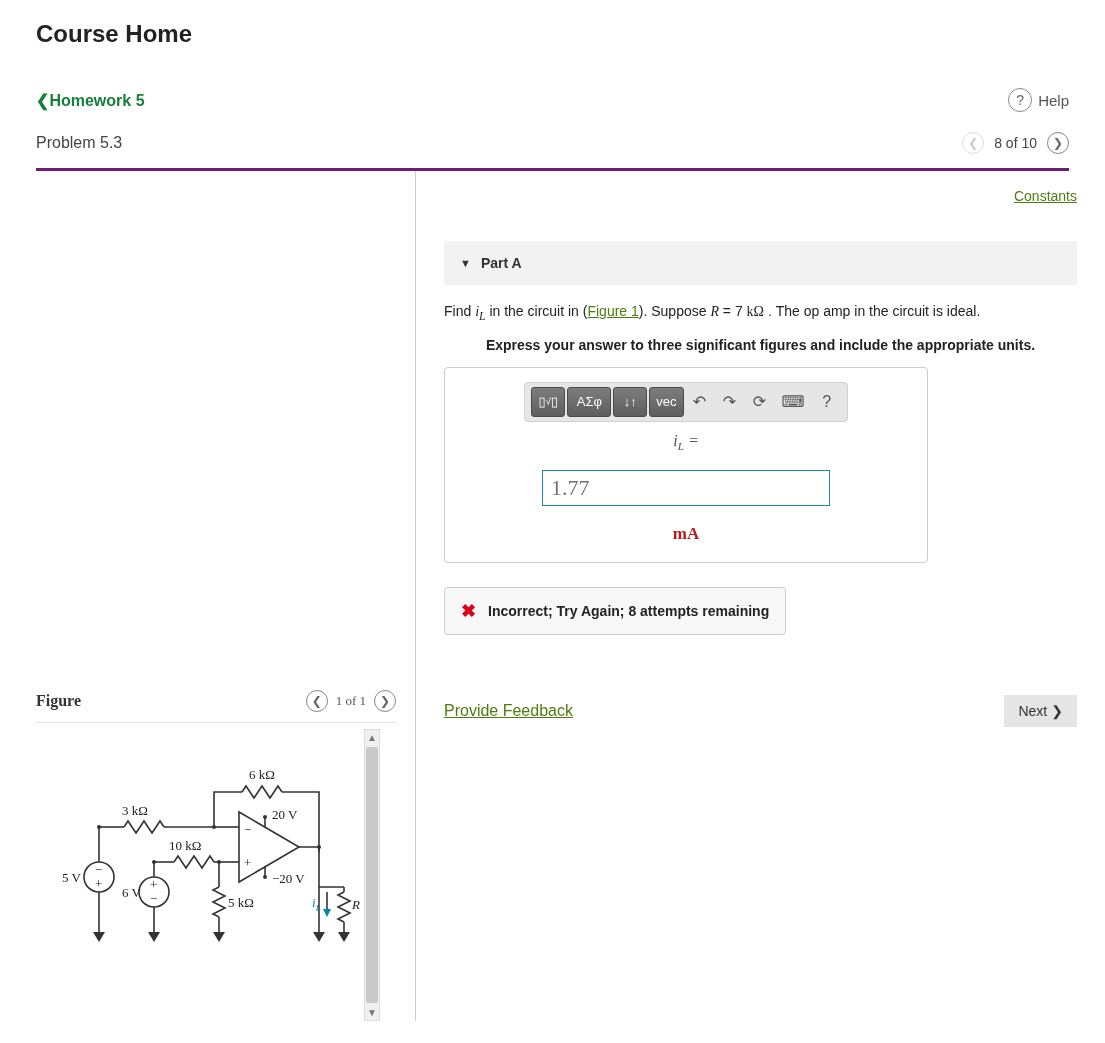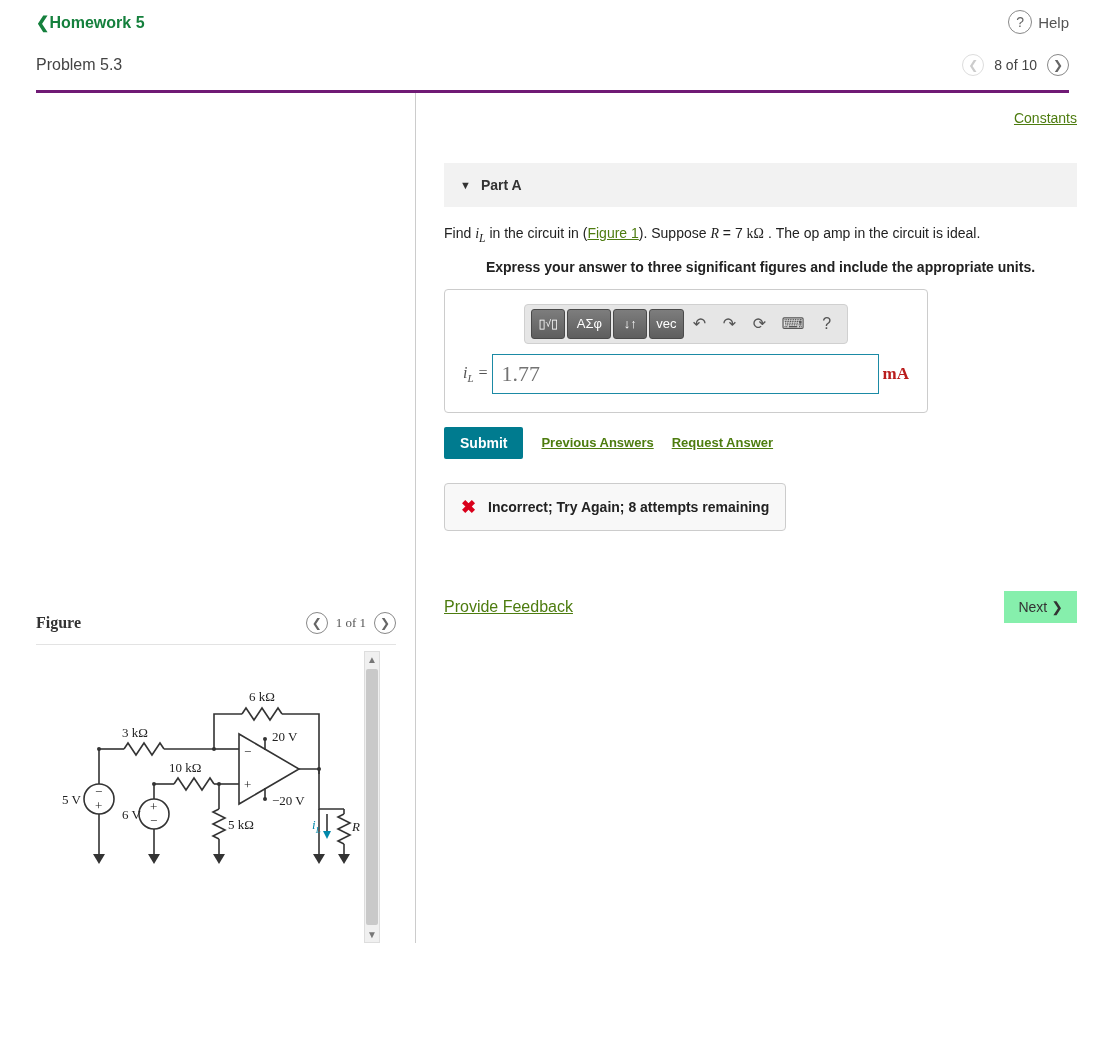--- a/index.html
+++ b/index.html
@@ -54,21 +54,21 @@
   .tb-btn {
     display:inline-flex; align-items:center; justify-content:center;
     min-width:34px; height:30px; padding:0 6px;
     font-size:13px; color:#fff; cursor:pointer; border-radius:3px;
     background: linear-gradient(#7d7d7d,#5e5e5e);
     border:1px solid #4a4a4a;
   }
   .tb-btn.light { background: transparent; border:none; color:#555; font-size:16px; min-width:28px;}
   .tb-btn.wide { min-width:44px; }
 
-  .input-row { display:flex; align-items:center; gap:4px; }
+  .input-row { display:flex; align-items:center; gap:18px;flex-direction:column; }
   .lhs { font-style: italic; font-family:'Times New Roman',serif; font-size:16px; color:#555;}
   .lhs sub { font-size: 11px; font-style:italic;}
   .answer-input {
     flex:1; height:40px; border:1px solid #1b8aa5; padding:4px 8px;
     font-size:22px; font-family:'Times New Roman',serif; color:#737373;
     outline:none;
   }
   .unit { font-family:'Times New Roman',serif; font-size:17px; color:#b91c1c; font-weight:bold;}
 
   .action-row { display:flex; align-items:center; gap:18px; margin-top:14px;}
@@ -81,21 +81,21 @@
   .feedback-box {
     display:inline-flex; align-items:center; gap:12px;
     border:1px solid #ccc; border-radius:4px; background:#f8f8f8;
     padding:12px 16px; margin-top:24px;
     font-size:14px; font-weight:bold; color:#222;
   }
   .x-icon { color:#d9001b; font-size:18px; font-weight:bold;}
 
   .bottom-row { display:flex; justify-content:space-between; align-items:center; margin-top:60px;}
   .next-btn {
-    background:#86efac; border:none; padding:8px 14px; font-size:14px;
+    background:#e5e5e5; border:none; padding:8px 14px; font-size:14px;
     cursor:pointer; display:flex; align-items:center; gap:4px; color:#333;
   }
 
   
   .figure-panel { position:absolute; left:36px; bottom:0; width: 360px;}
   .figure-header { display:flex; justify-content:space-between; align-items:center; border-bottom:1px solid #e3e3e3; padding-bottom:10px; margin-bottom:6px;font-family:Liberation Serif, serif;}
   .figure-header h3 { font-size:16px; color:#333;}
   .figure-nav { display:flex; align-items:center; gap:8px; font-size:13px; color:#555;}
   .figure-viewport { position:relative; height:292px; overflow:hidden; border-right:16px solid transparent;}
   .scrollbar-track {
@@ -107,20 +107,21 @@
   .scroll-thumb { width:12px; flex:1; background:#c9c9c9; margin:2px 0; border-radius:2px;}
 
   
   .circuit-box { padding: 28px 8px 10px 8px; }
   .circuit-box svg text { font-family: 'Times New Roman', serif; }
 </style>
 </head>
 <body>
 
 <div class="header">
+  <h1 class="course-title">Course Home</h1>
 
   <div class="breadcrumb-row">
     <div class="breadcrumb">
       <a>
         <span>❮</span><span>Homework 5</span>
       </a>
     </div>
     <div class="help">
       <span class="circle-icon">?</span>
       <span>Help</span>
@@ -277,25 +278,20 @@
       </div>
       <div class="input-row">
         <span class="lhs">
           <span>i</span><sub>L</sub><span> = </span>
         </span>
         <input class="answer-input" value="1.77" style="">
         <span class="unit">mA</span>
       </div>
     </div>
 
-    <div class="action-row">
-      <button class="submit-btn">Submit</button>
-      <a>Previous Answers</a>
-      <a>Request Answer</a>
-    </div>
 
     <div class="feedback-box">
       <span class="x-icon">✖</span>
       <span>Incorrect; Try Again; 8 attempts remaining</span>
     </div>
 
     <div class="bottom-row">
       <a>Provide Feedback</a>
       <button class="next-btn">
         <span>Next</span>

